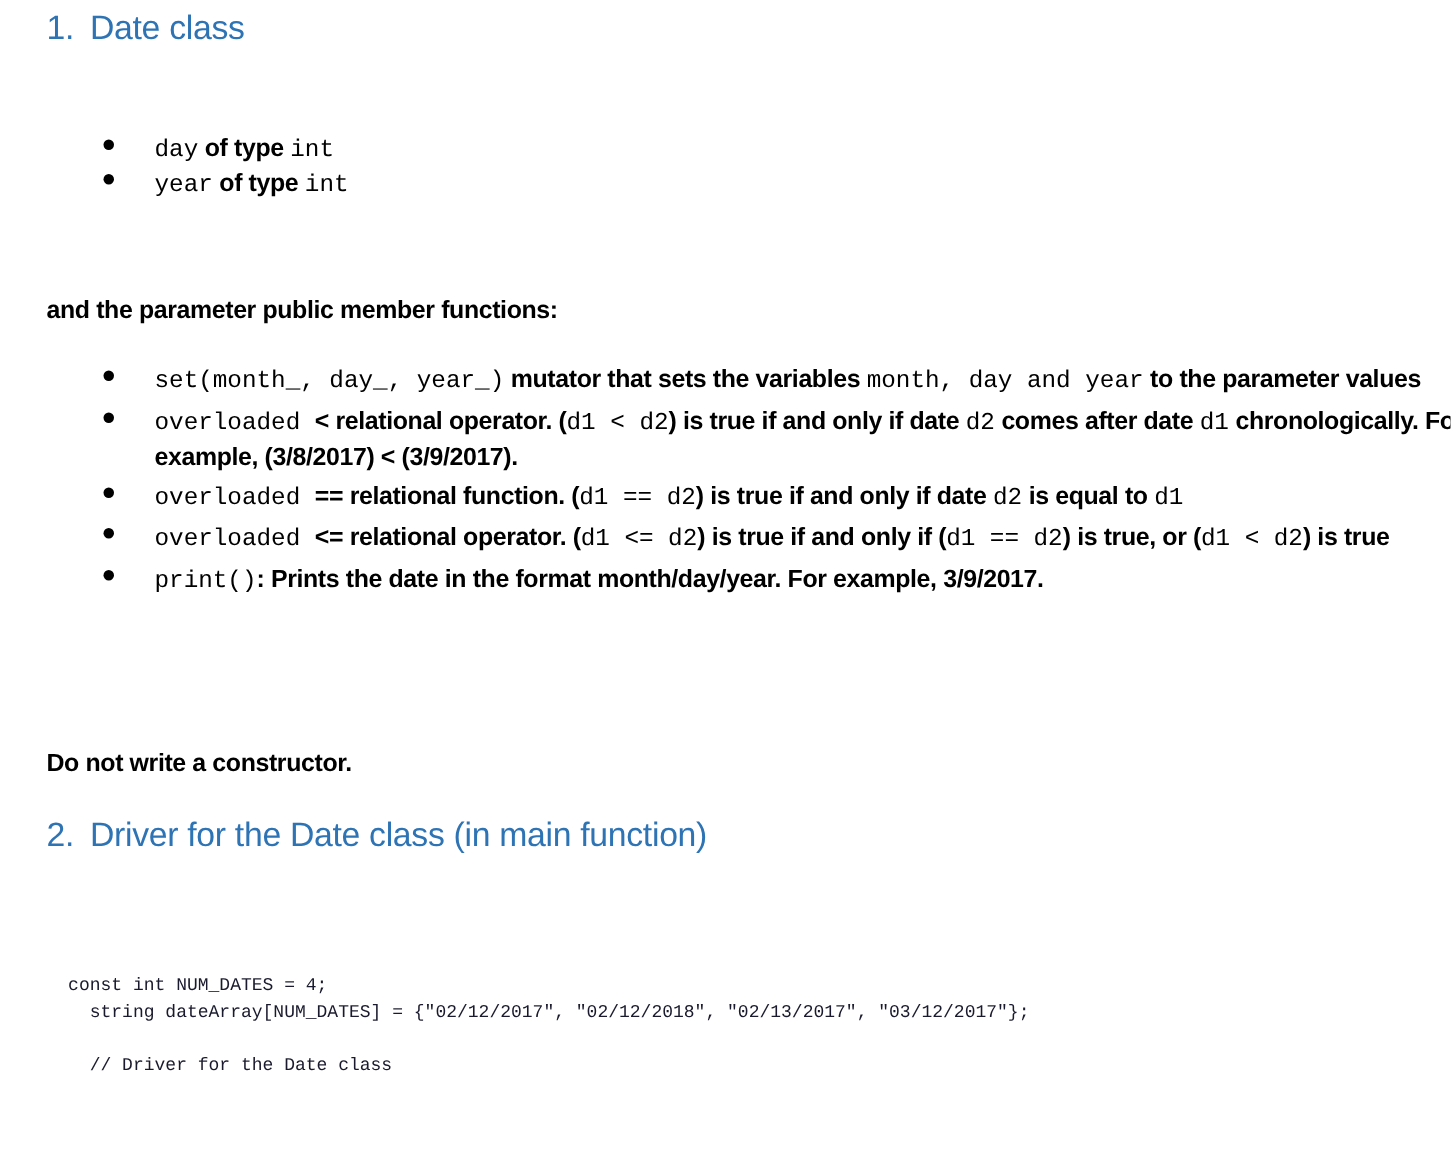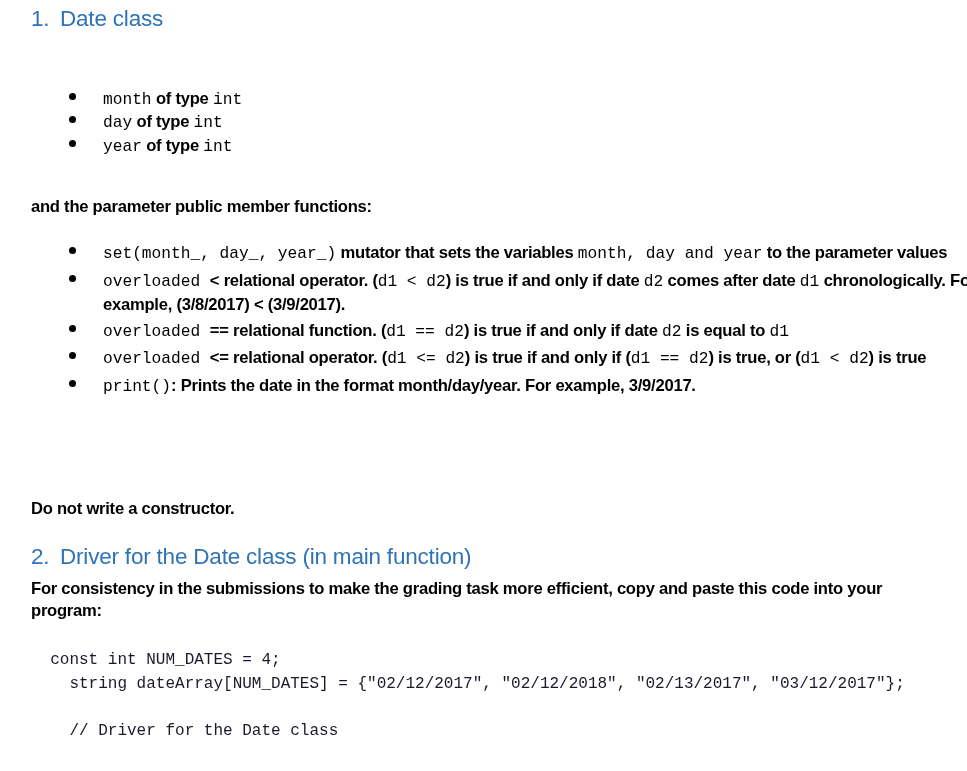--- a/index.html
+++ b/index.html
@@ -87,21 +87,21 @@
     width: 7px;
     height: 7px;
     border-radius: 50%;
     background: #000;
     display: block;
   }
 
   
   .code {
     font-family: "Liberation Mono", monospace;
-    font-size: 16px;
+    font-size: 12px;
     line-height: 1.48;
     color: #1a1a2e;
     white-space: pre-wrap;
     word-break: normal;
     margin: 0;
     letter-spacing: 0px;
   }
 
   
   .blk { position: absolute; }
@@ -111,24 +111,20 @@
 
 <div class="page">
 
   <div class="blk heading" style="left:31px; top:6px; width:900px;">
     <span class="num">1.</span>
     <span class="htext">Date class</span>
   </div>
 
 
   <ul class="blk bullets" style="left:0px; top:88px; width:960px;">
-    <li>
-      <span class="dot"></span>
-      <span class="mono">month</span><span> of type </span><span class="mono">int</span>
-    </li>
     <li>
       <span class="dot"></span>
       <span class="mono">day</span><span> of type </span><span class="mono">int</span>
     </li>
     <li>
       <span class="dot"></span>
       <span class="mono">year</span><span> of type </span><span class="mono">int</span>
     </li>
   </ul>
 
@@ -162,20 +158,19 @@
     </li>
   </ul>
 
   <div class="blk para" style="left:31px; top:498px; width:930px;">Do not write a constructor.</div>
 
   <div class="blk heading" style="left:31px; top:544px; width:930px;">
     <span class="num">2.</span>
     <span class="htext">Driver for the Date class (in main function)</span>
   </div>
 
-  <div class="blk para" style="left:31px; top:578px; width:908px;">For consistency in the submissions to make the grading task more efficient, copy and paste this code into your program:</div>
 
   <pre class="blk code" style="left:31px; top:649px; width:930px;">  const int NUM_DATES = 4;
     string dateArray[NUM_DATES] = {"02/12/2017", "02/12/2018", "02/13/2017", "03/12/2017"};
 
     // Driver for the Date class</pre>
 
 </div>
 
 </body></html>

